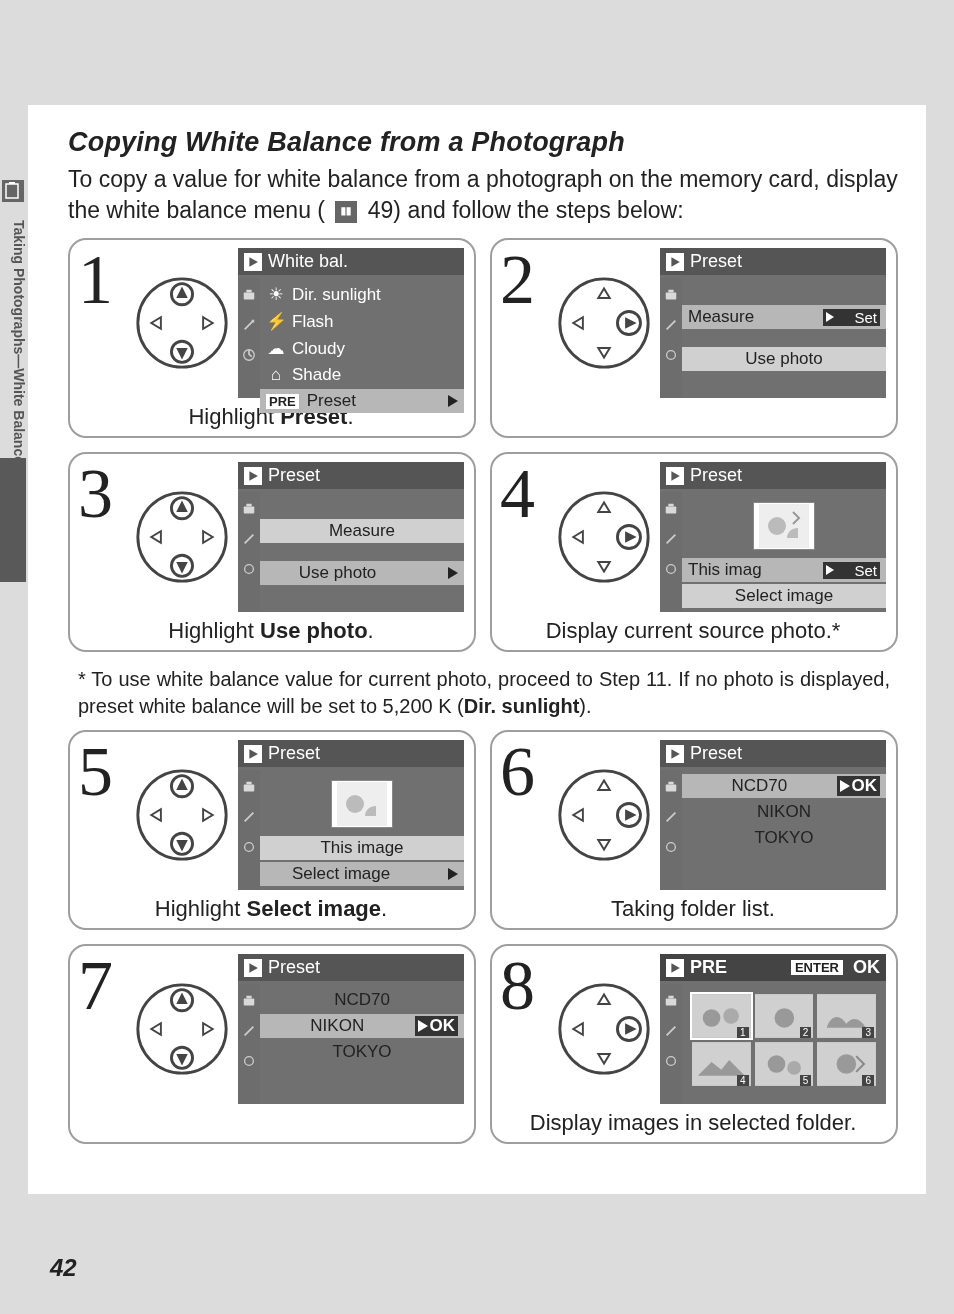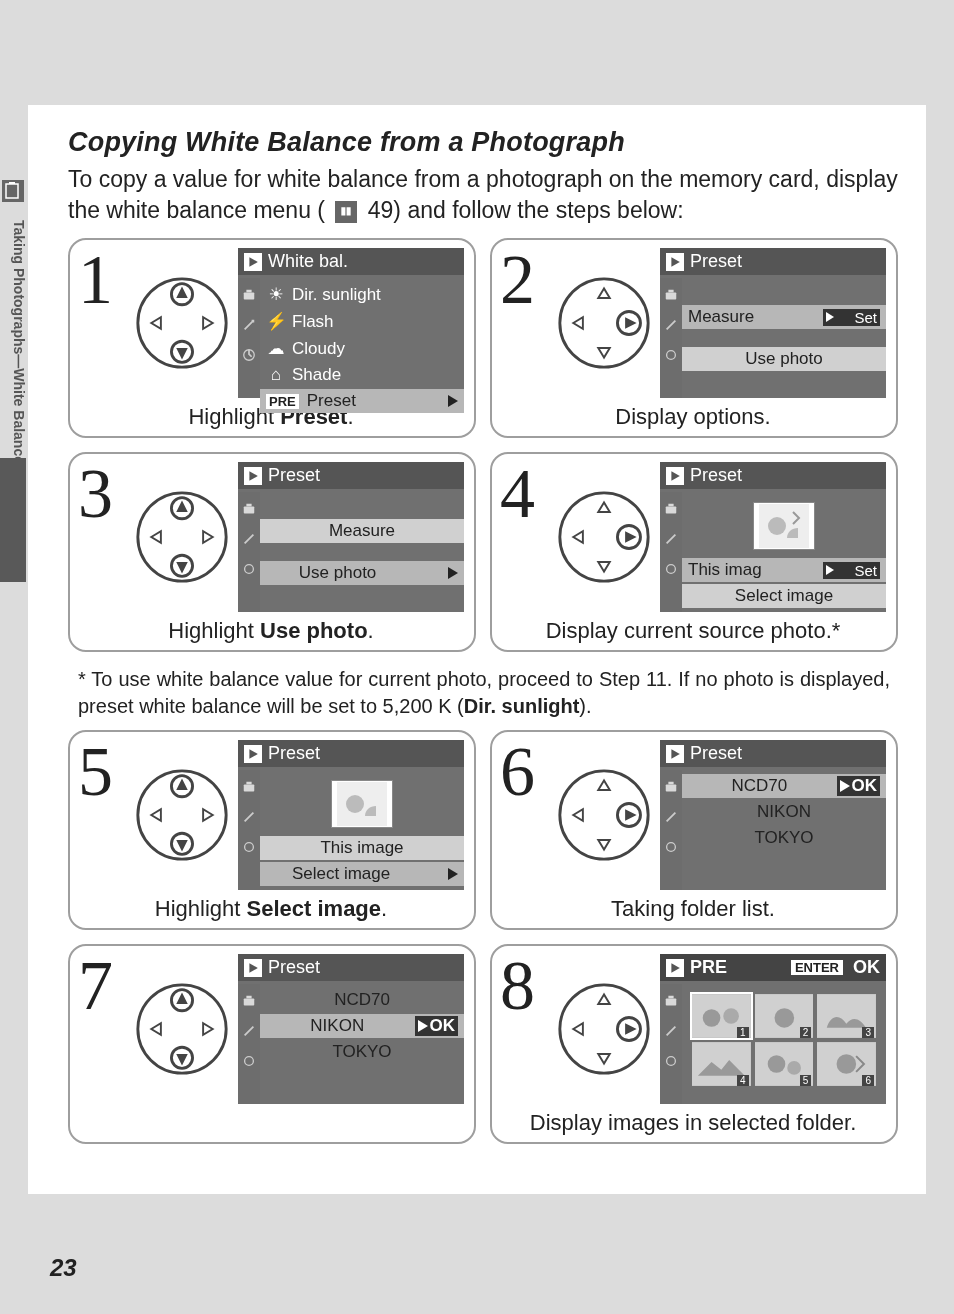--- a/index.html
+++ b/index.html
@@ -320,21 +320,20 @@
                   <span class="tri"></span>
                   <span class="lbl">Set</span>
                 </span>
             </div>
             <div class="row sel-wide">
               <span>Use photo</span>
             </div>
           </div>
         </div>
       </div>
-      <div class="caption">Display options.</div>
     </div>
 
     <div class="step">
       <div class="step-body">
         <div class="stepnum">3</div>
         <div class="dpad-holder">
           <svg viewBox="0 0 100 100">
             <circle cx="50" cy="50" r="46" fill="#fff" stroke="#444" stroke-width="3"></circle>
             <circle cx="50" cy="20" r="11" fill="none" stroke="#444" stroke-width="3"></circle>
             <polygon points="50,12 44,24 56,24" fill="#444"></polygon>
@@ -699,13 +698,13 @@
             </div>
           </div>
         </div>
       </div>
       <div class="caption">Display images in selected folder.</div>
     </div>
   </div>
 
 </div>
 
-<div class="pagenum">23</div>
+<div class="pagenum">42</div>
 
 </body></html>

